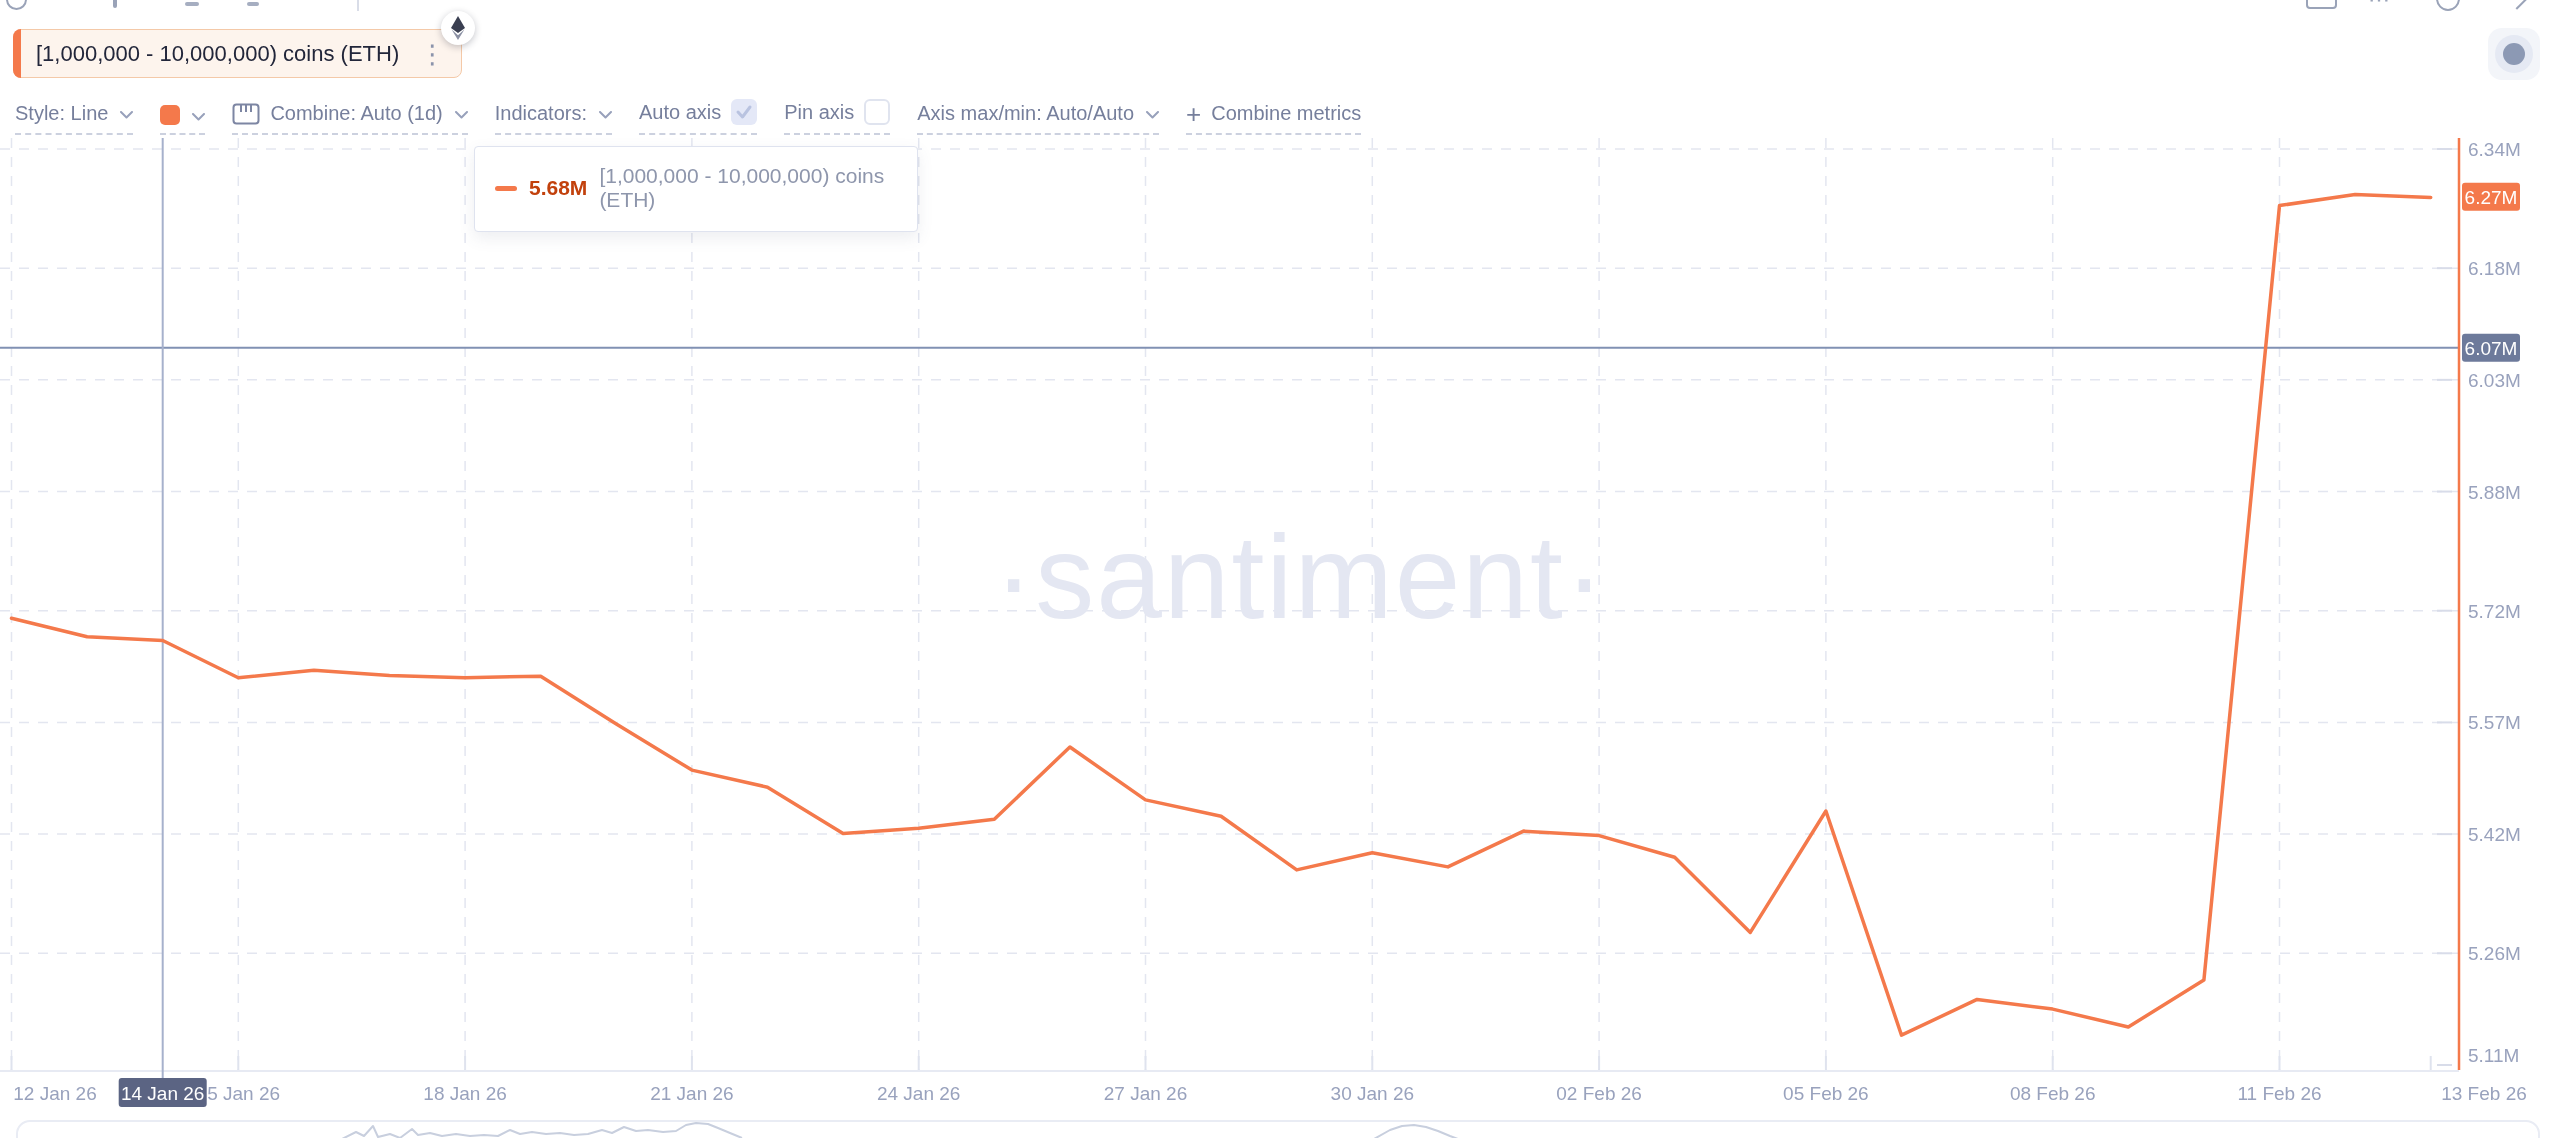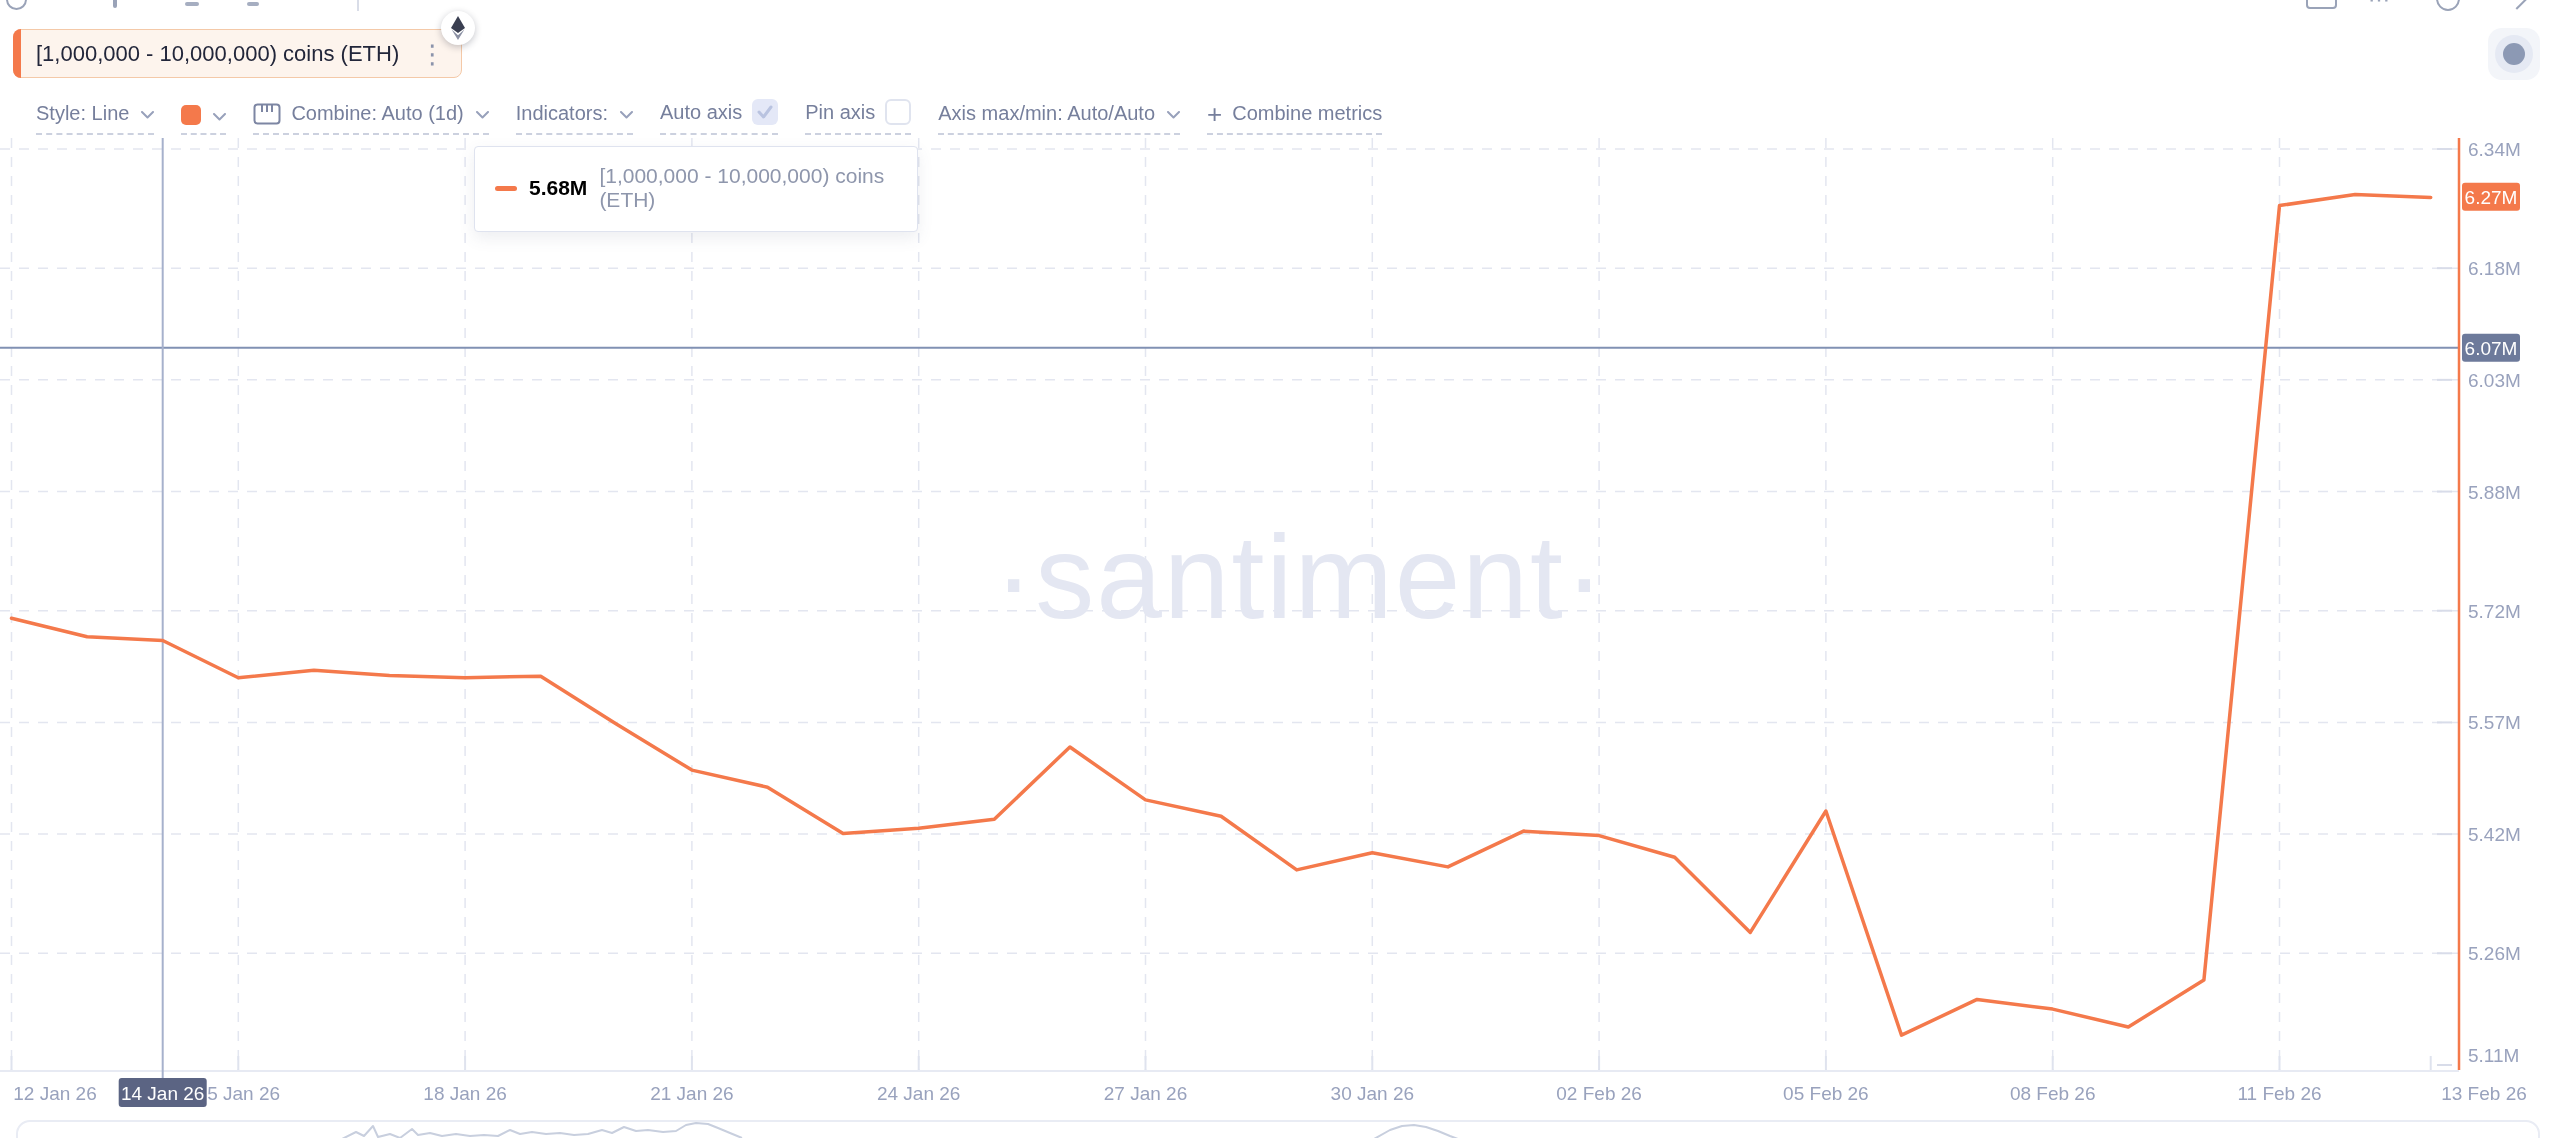--- a/index.html
+++ b/index.html
@@ -31,37 +31,37 @@
   .eth{position:absolute;left:441px;top:11px;width:34px;height:34px;border-radius:50%;background:#fff;z-index:8;
        box-shadow:0 2px 7px rgba(20,25,45,.25);display:flex;align-items:center;justify-content:center;}
 
   
   .corner-btn{position:absolute;left:2488px;top:28px;width:52px;height:52px;border-radius:14px;background:#f3f5f9;
        z-index:7;display:flex;align-items:center;justify-content:center;cursor:pointer;}
   .corner-ring{width:38px;height:38px;border-radius:50%;background:#e5e9f3;display:flex;align-items:center;justify-content:center;}
   .corner-dot{width:22px;height:22px;border-radius:50%;background:#8c99b4;}
 
   
-  .toolbar{position:absolute;left:15px;top:99px;z-index:7;display:flex;align-items:flex-end;gap:27px;margin-left:21px;}
+  .toolbar{position:absolute;left:15px;top:99px;z-index:7;display:flex;align-items:flex-end;gap:27px;}
   .tb{display:flex;align-items:center;gap:10px;padding-bottom:8px;border-bottom:2px dashed #ccd1df;
       color:#767f9c;font-size:20px;cursor:pointer;white-space:nowrap;}
   .chev{margin-left:2px;margin-top:3px;}
   .swatch{width:20px;height:20px;border-radius:5px;background:#f4794b;display:inline-block;}
   .cb{width:26px;height:26px;border-radius:6px;box-sizing:border-box;display:flex;align-items:center;justify-content:center;}
   .cb.checked{background:#e4e8f7;}
   .cb.empty{background:#fff;border:2px solid #e0e4ef;}
   .plus{font-size:26px;line-height:18px;color:#767f9c;}
 
   
   .tooltip{position:absolute;left:474px;top:146px;width:444px;z-index:5;background:#fff;border:1px solid #dfe3ef;
       border-radius:4px;box-shadow:0 6px 16px rgba(80,90,120,.10);box-sizing:border-box;}
   .tt-head{background:#eef1f9;padding:11px 20px;font-size:20px;color:#7e88a6;border-radius:3px 3px 0 0;}
   .tt-body{display:flex;align-items:center;gap:12px;padding:17px 20px 19px;}
   .tt-dash{width:22px;height:5px;border-radius:3px;background:#f4794b;flex:0 0 auto;}
-  .tt-val{font-size:21px;font-weight:bold;color:#000000;}
+  .tt-val{font-size:21px;font-weight:bold;color:#c2410c;}
   .tt-metric{font-size:21px;color:#8e96ac;}
 
   
   .preview{position:absolute;left:16px;top:1120px;width:2524px;height:40px;z-index:4;background:#fff;
       border:2px solid #e9ecf4;border-radius:14px;box-sizing:border-box;overflow:hidden;}
   .preview svg{position:absolute;left:0;top:0;}
 </style>
 </head>
 <body>
 

